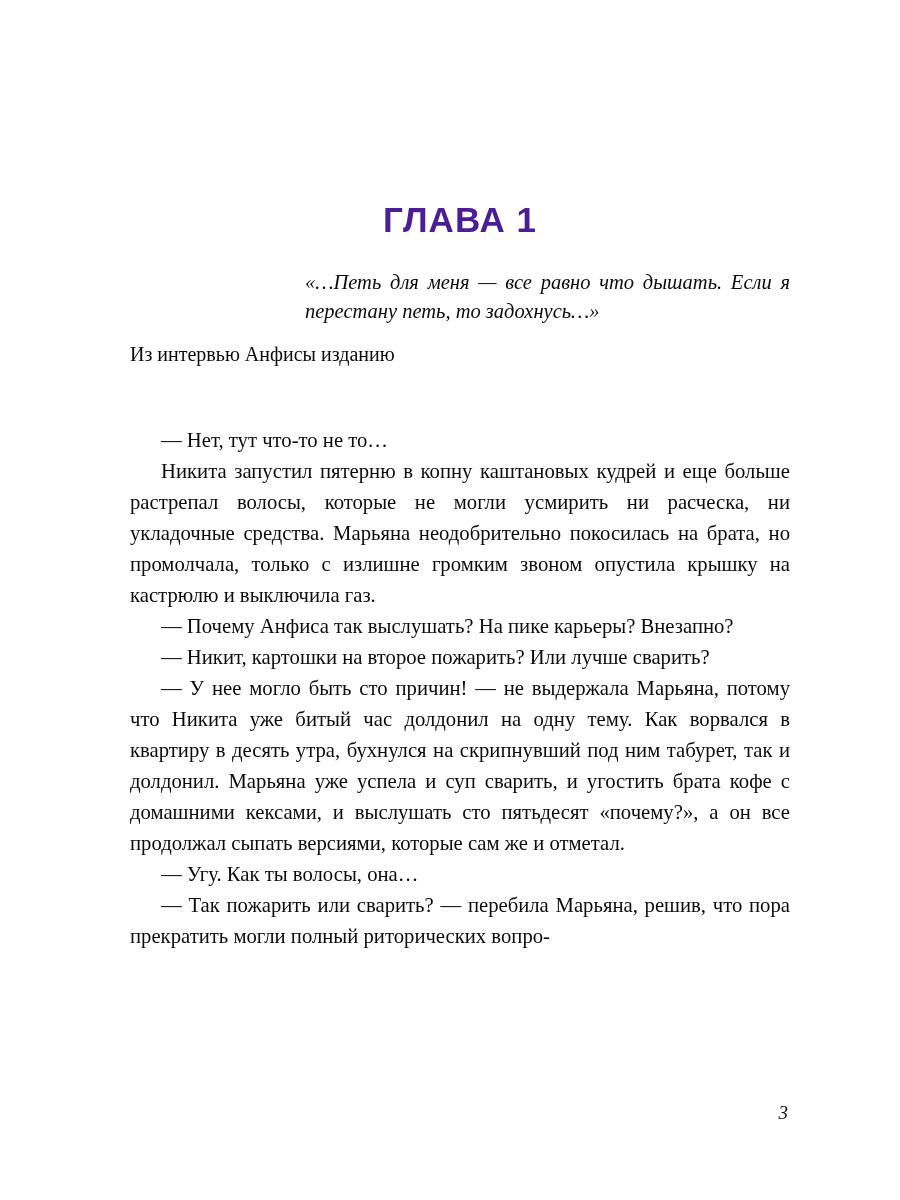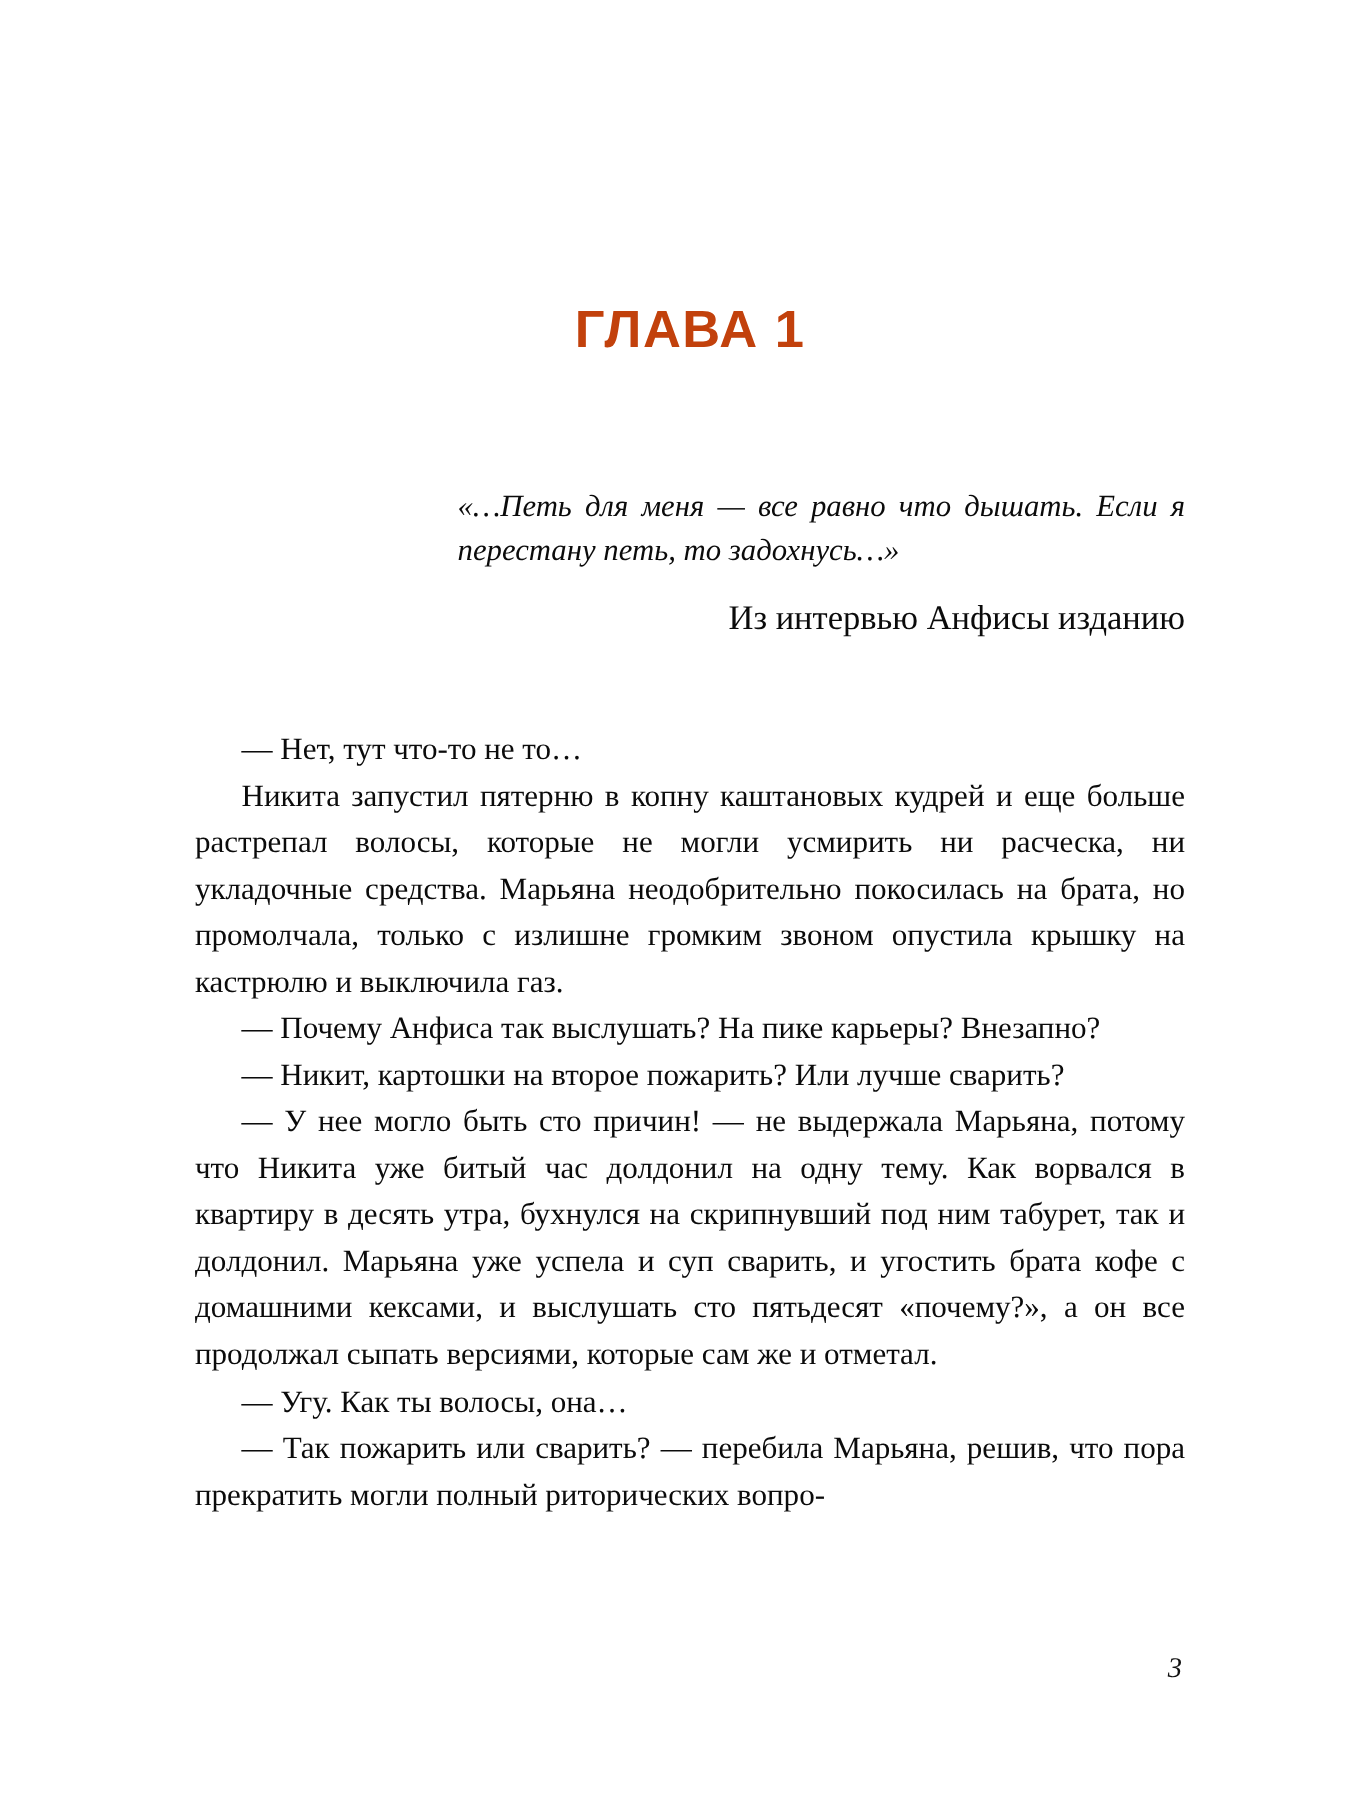--- a/index.html
+++ b/index.html
@@ -30,44 +30,43 @@
   }
 
   .chapter-title {
     margin: 0;
     padding-top: 200px;
     text-align: center;
     font-family: "Liberation Sans", sans-serif;
     font-weight: bold;
     font-size: 35px;
     letter-spacing: 1px;
-    color: #c2410c;
+    color: #4c1d95;
   }
 
   .epigraph {
-    margin: 84px 0 0 0;
+    margin: 28px 0 0 0;
     width: 100%;
   }
 
   .epigraph-quote {
     margin: 0 0 0 175px;
     width: 485px;
     font-style: italic;
     font-size: 20.5px;
     line-height: 1.42;
     text-align: justify;
     text-align-last: left;
   }
 
   .epigraph-source {
     margin: 14px 0 0 0;
     width: 100%;
-    font-size: 23px;
+    font-size: 20px;
     line-height: 1.42;
-    text-align: right;
     font-family: Liberation Serif, serif;
   }
   .epigraph-source .line {
     display: block;
   }
 
   .body-text {
     margin-top: 56px;
   }
 

